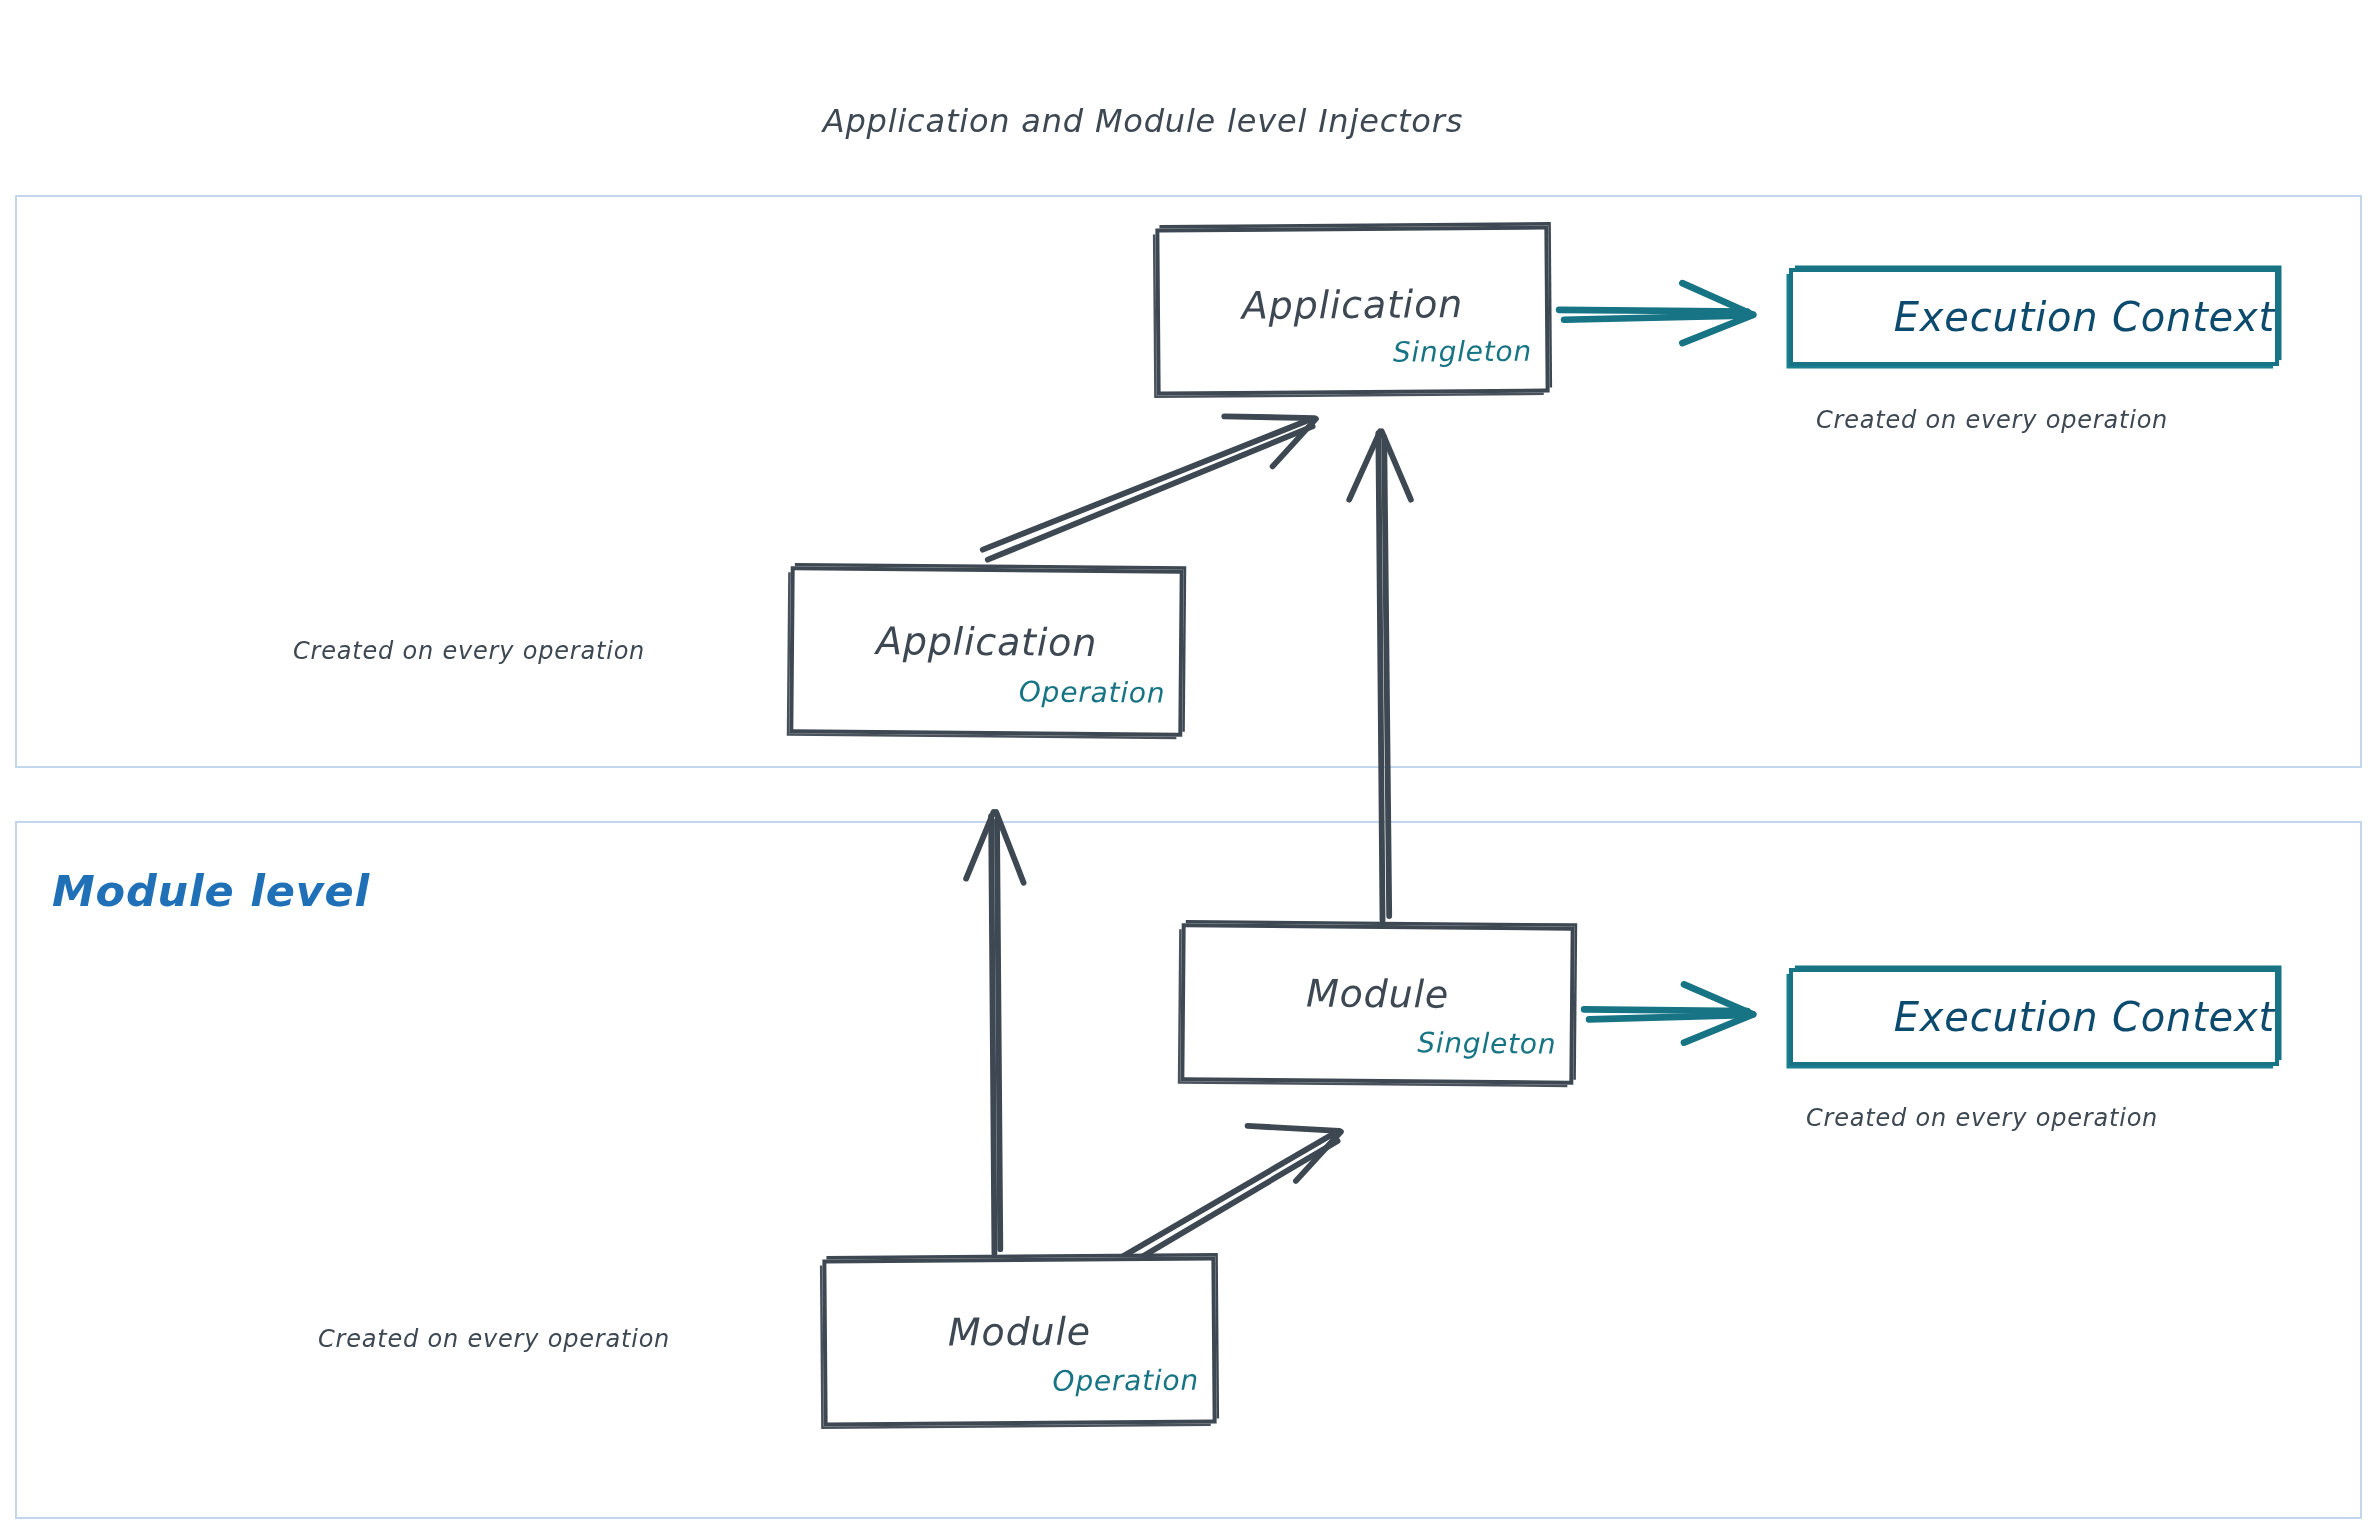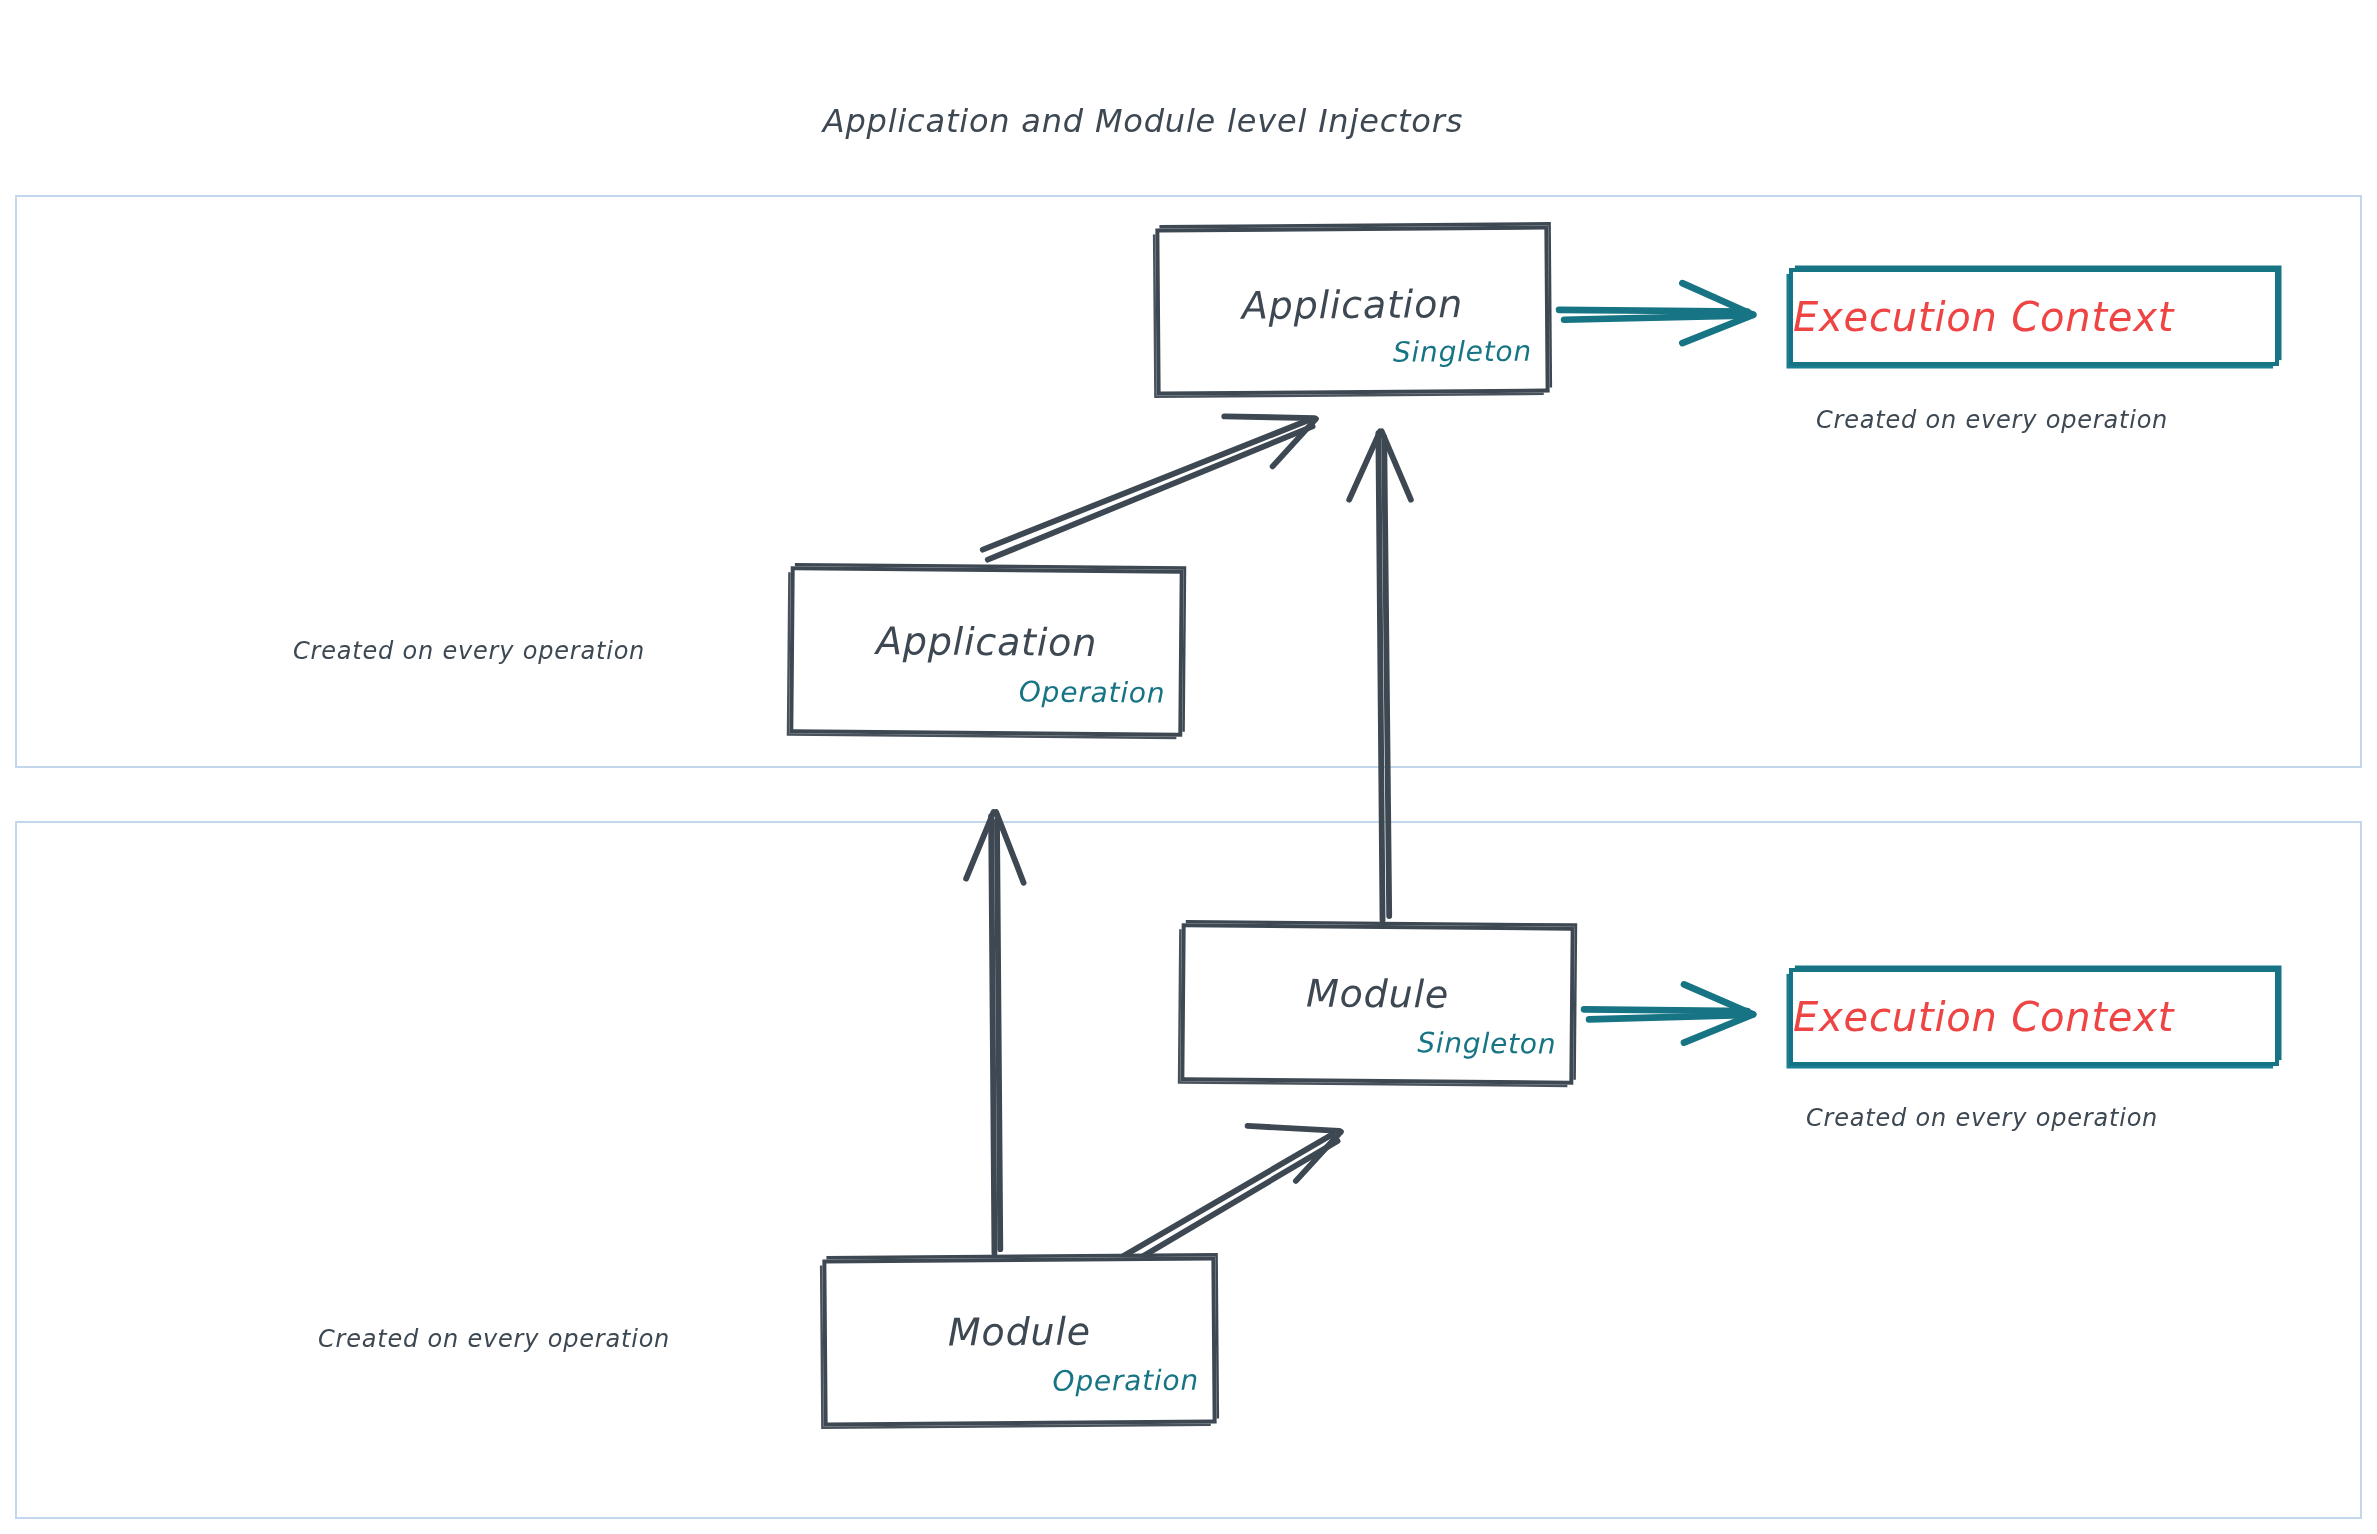--- a/index.html
+++ b/index.html
@@ -114,26 +114,26 @@
   #node-mod-operation { left: 823px;  top: 1258px; width: 393px; height: 167px; }
 
   .ctx-box {
     width: 490px;
     height: 98px;
     box-sizing: border-box;
     background: #ffffff;
   }
   .ctx-text {
     position: absolute;
-    left: 0; right: 0; top: 50%;
+    left: 10px; right: 0; top: 50%;
     transform: translateY(-50%);
-    text-align: left;
+    text-align: right;
     font-size: 40px;
     font-style: italic;
-    color: #ef4444;
+    color: #0c4a6e;
     letter-spacing: 0.8px;
     white-space: nowrap;
   }
   #ctx-app { left: 1789px; top: 268px; }
   #ctx-mod { left: 1789px; top: 968px; }
 
   
   .caption {
     font-size: 24px;
     font-style: italic;
@@ -157,20 +157,21 @@
 </head>
 <body>
 
 <div id="canvas">
 
   <div class="abs" id="subtitle">Application and Module level Injectors</div>
 
   <div class="abs level-box" id="level-application"></div>
 
   <div class="abs level-box" id="level-module"></div>
+  <div class="abs level-label" id="label-module">Module level</div>
 
   <svg class="abs" id="arrows" viewBox="0 0 2854 1842" xmlns="http://www.w3.org/2000/svg">
 
     <g stroke="#3d4852" stroke-width="7" fill="none" stroke-linecap="round">
       <path d="M1180 660 L1570 505"></path>
       <path d="M1186 672 L1576 512"></path>
       <path d="M1470 500 L1578 502"></path>
       <path d="M1528 560 L1580 503"></path>
     </g>
 

